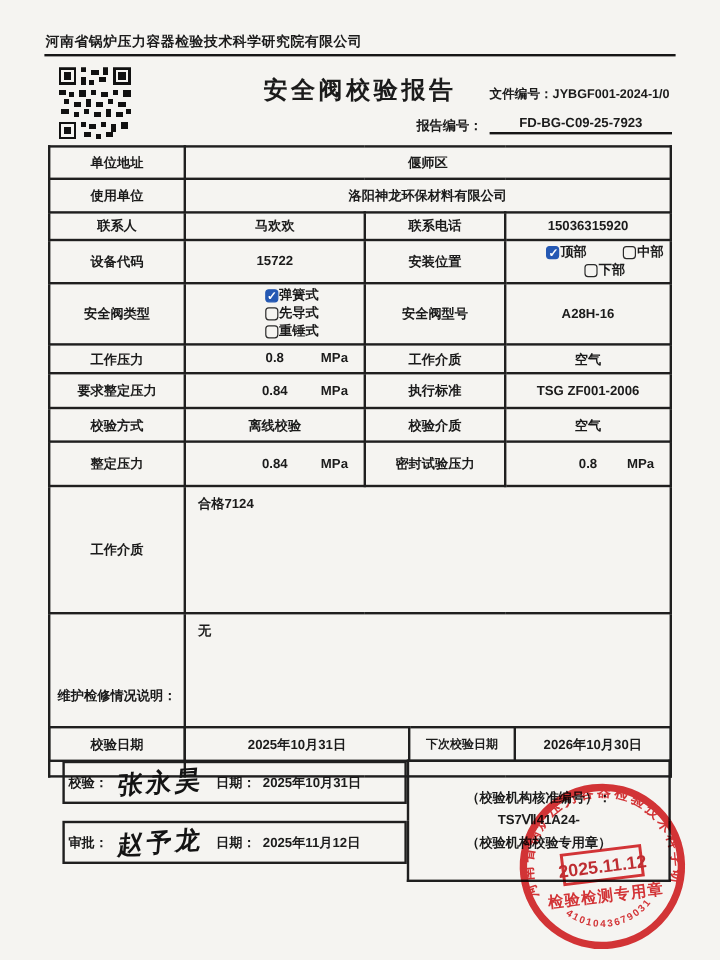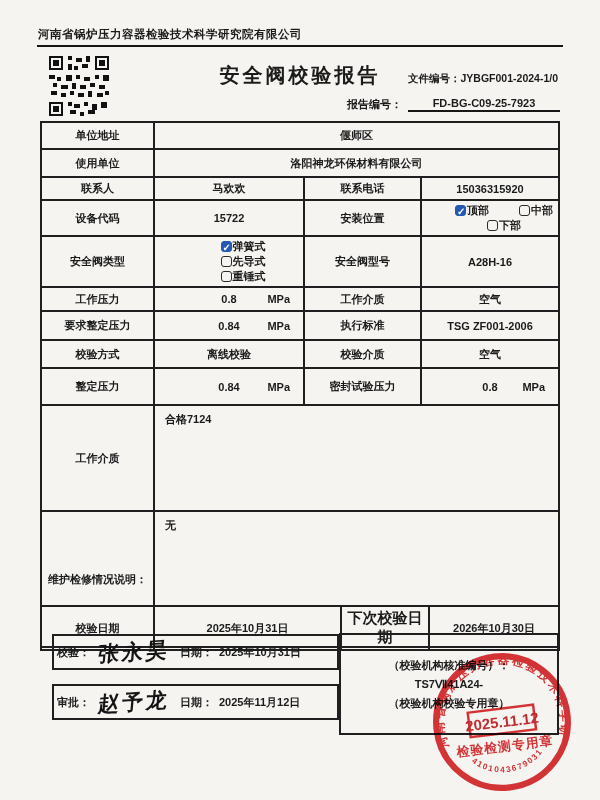--- a/index.html
+++ b/index.html
@@ -227,21 +227,21 @@
     <colgroup>
         <col style="width:113px">
         <col style="width:187px">
         <col style="width:88px">
         <col style="width:130px">
       </colgroup>
     <tbody>
         <tr style="height:28px">
       <th>校验日期</th>
       <td>2025年10月31日</td>
-      <th style="font-size:15px">下次校验日期</th>
+      <th style="font-size:10px">下次校验日期</th>
       <td>2026年10月30日</td>
     </tr>
   </tbody>
     </table>
 
   <table class="tbl tbl-c">
     <colgroup>
         <col style="width:300px">
         <col style="width:218px">
       </colgroup>

